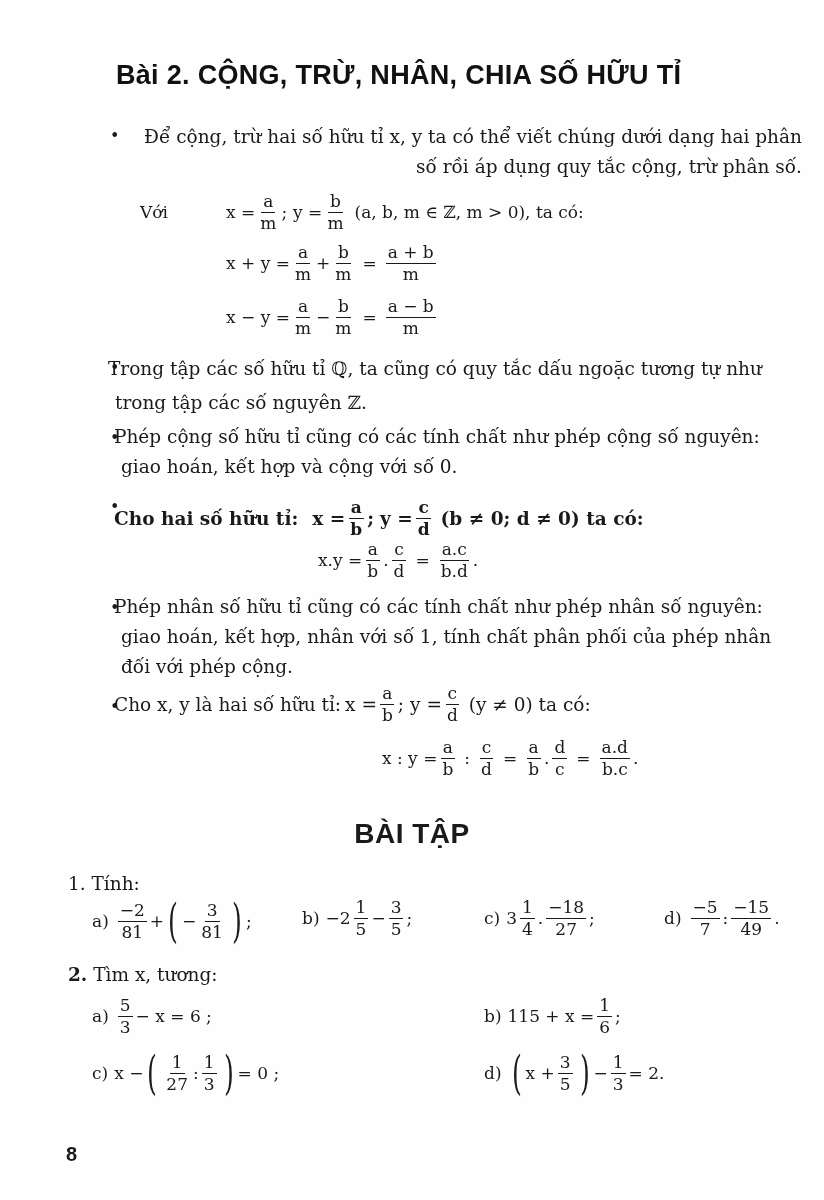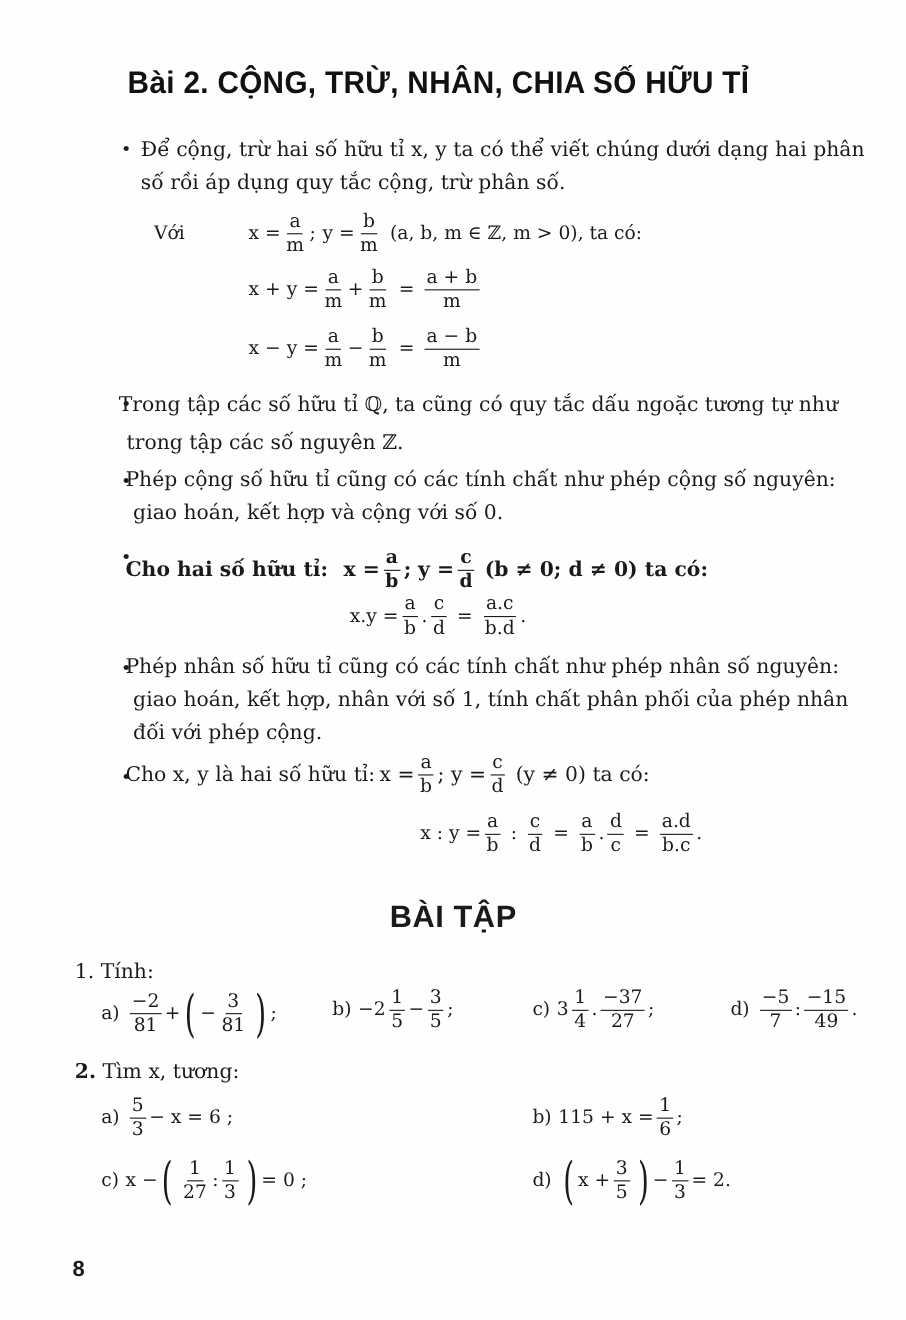--- a/index.html
+++ b/index.html
@@ -28,21 +28,21 @@
   .ex-head { font-size: 18.5px; }
   .ex-item { font-size: 17px; white-space: nowrap; display: flex; align-items: center; }
   .pagenum { left: 66px; top: 1143px; font-family: "Liberation Sans", sans-serif; font-weight: 900; font-size: 20px; }
 </style>
 </head>
 <body>
 
 <div class="abs title">Bài 2. CỘNG, TRỪ, NHÂN, CHIA SỐ HỮU TỈ</div>
 
 <span class="bullet" style="top:126px">•</span>
-<div class="abs para" style="left:128px; top:122px;">
+<div class="abs para" style="left:144px; top:122px;text-align:right;">
   <div>Để cộng, trừ hai số hữu tỉ x, y ta có thể viết chúng dưới dạng hai phân</div>
   <div>số rồi áp dụng quy tắc cộng, trừ phân số.</div>
 </div>
 <div class="abs math" style="left:140px; top:192px;">
   <span style="width:86px; display:inline-block;">Với</span>
   <span>x =</span>
   <span class="frac">
       <span class="num">a</span>
       <span class="den">m</span>
     </span>
@@ -244,21 +244,21 @@
 <div class="abs ex-item" style="left:484px; top:898px;">
   <span>c)</span>
     <span class="sp"></span>
   <span>3</span>
   <span class="frac">
       <span class="num">1</span>
       <span class="den">4</span>
     </span>
   <span>.</span>
   <span class="frac">
-      <span class="num">−37</span>
+      <span class="num">−18</span>
       <span class="den">27</span>
     </span>
   <span>;</span>
 </div>
 <div class="abs ex-item" style="left:664px; top:898px;">
   <span>d)</span>
     <span class="sp"></span>
   <span class="frac">
       <span class="num">−5</span>
       <span class="den">7</span>

